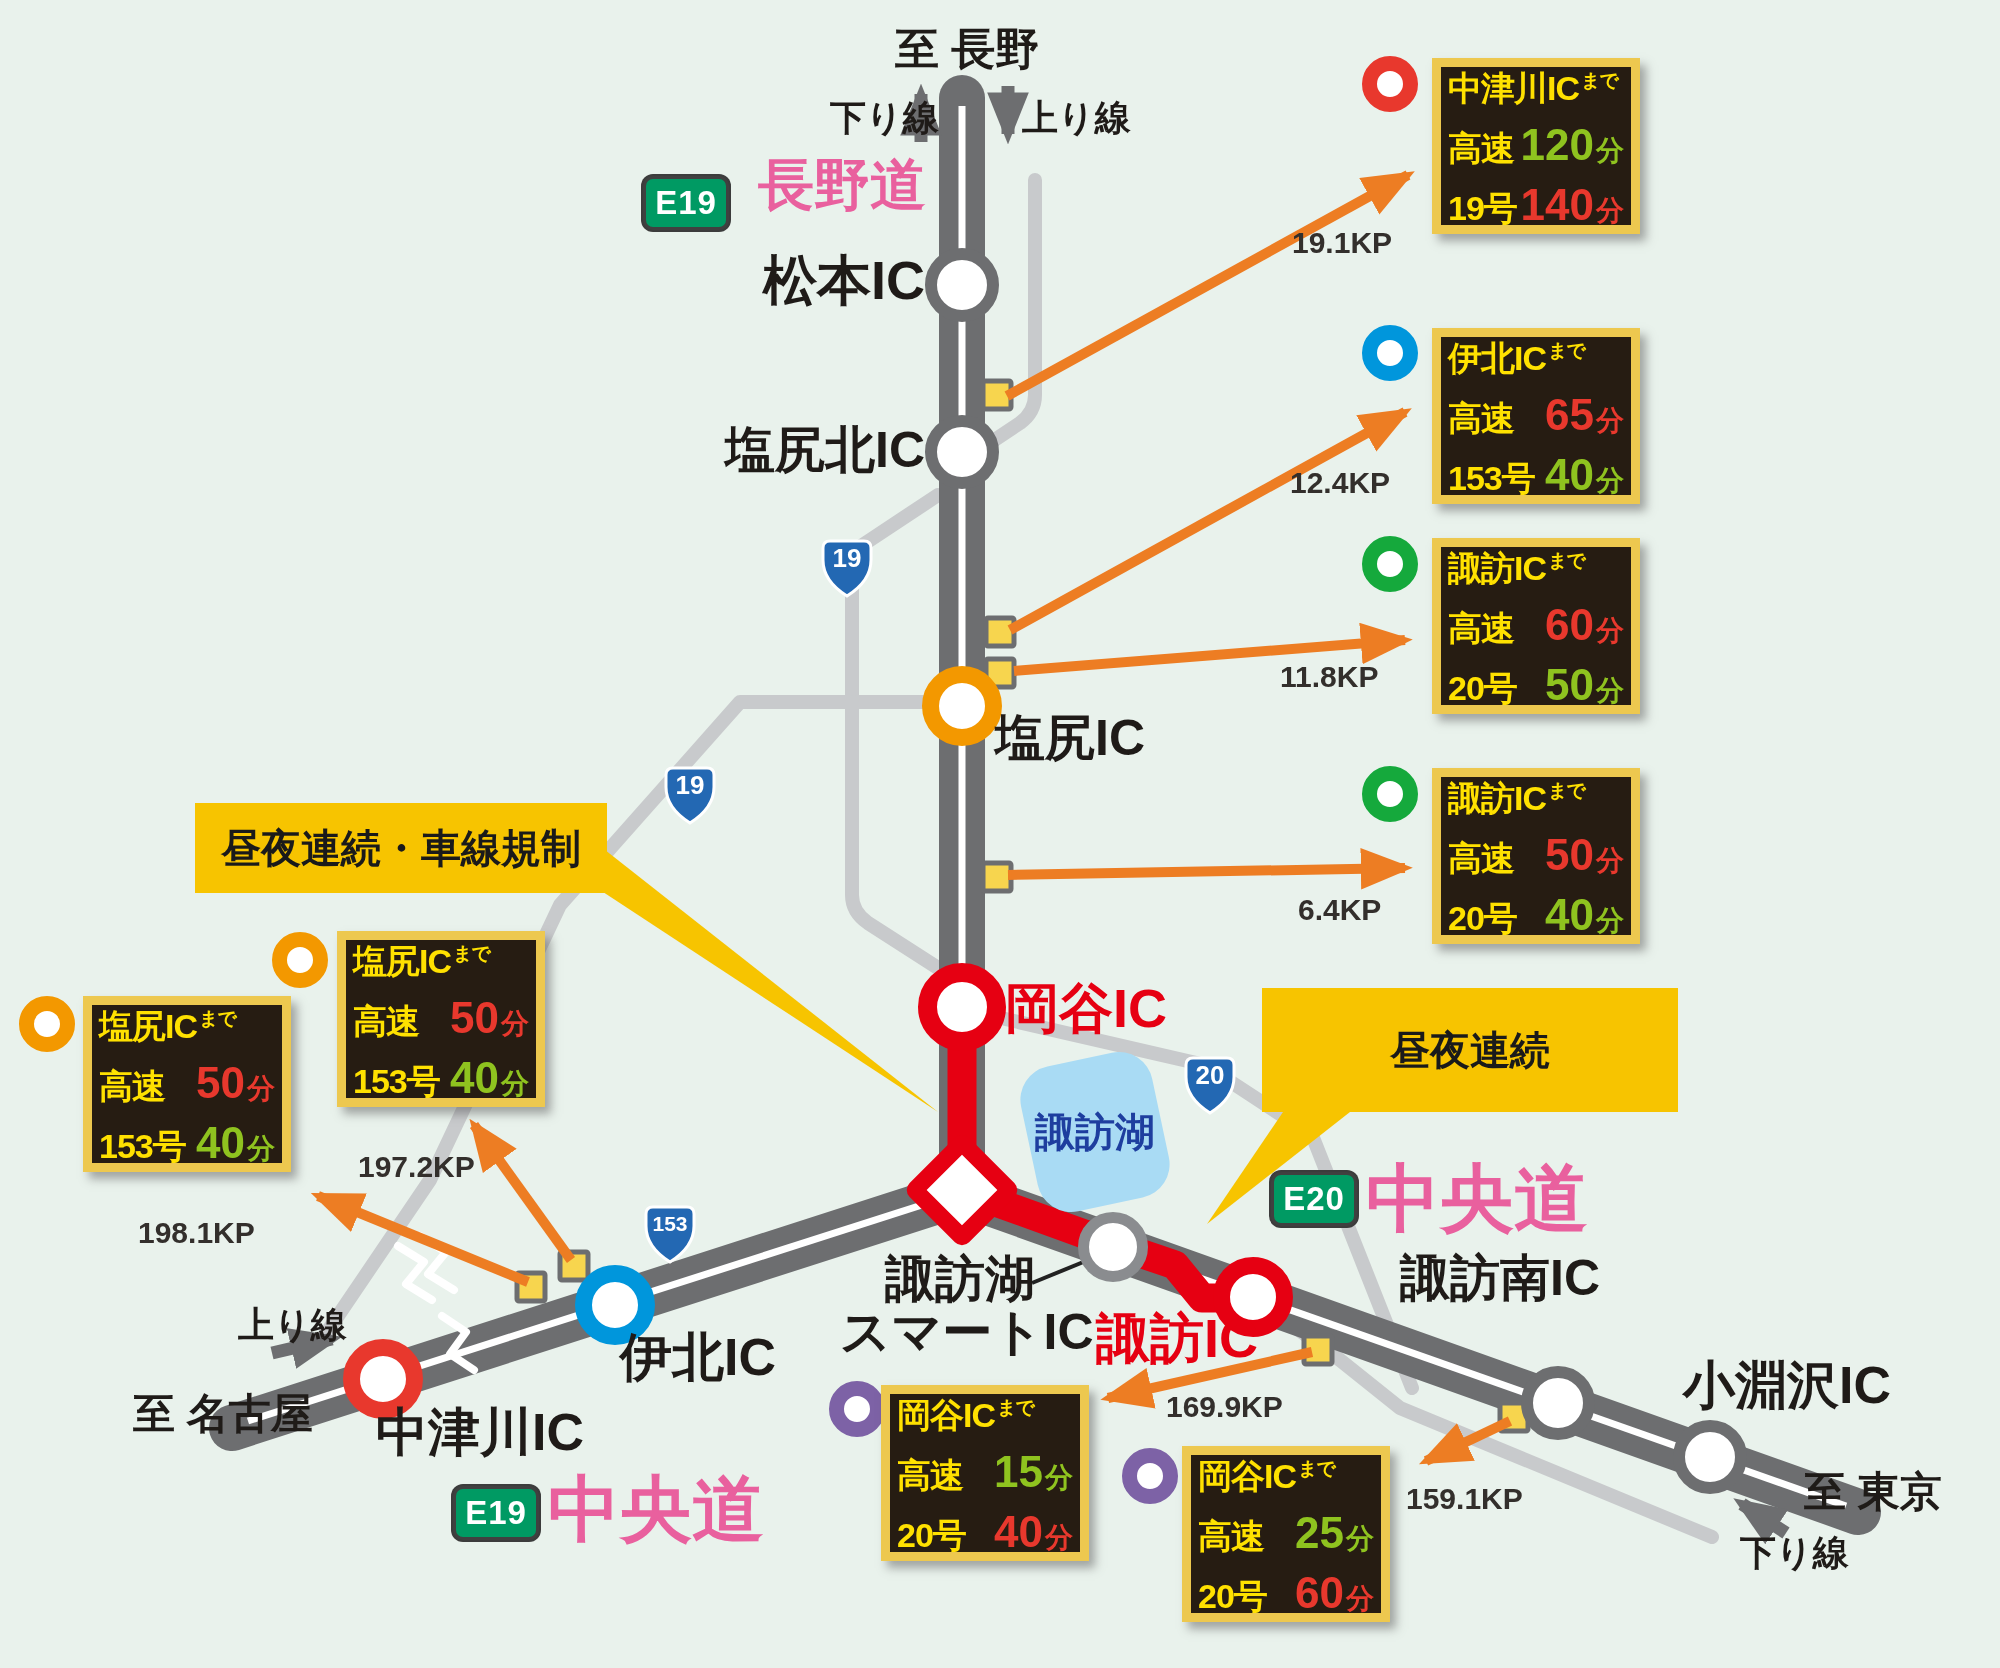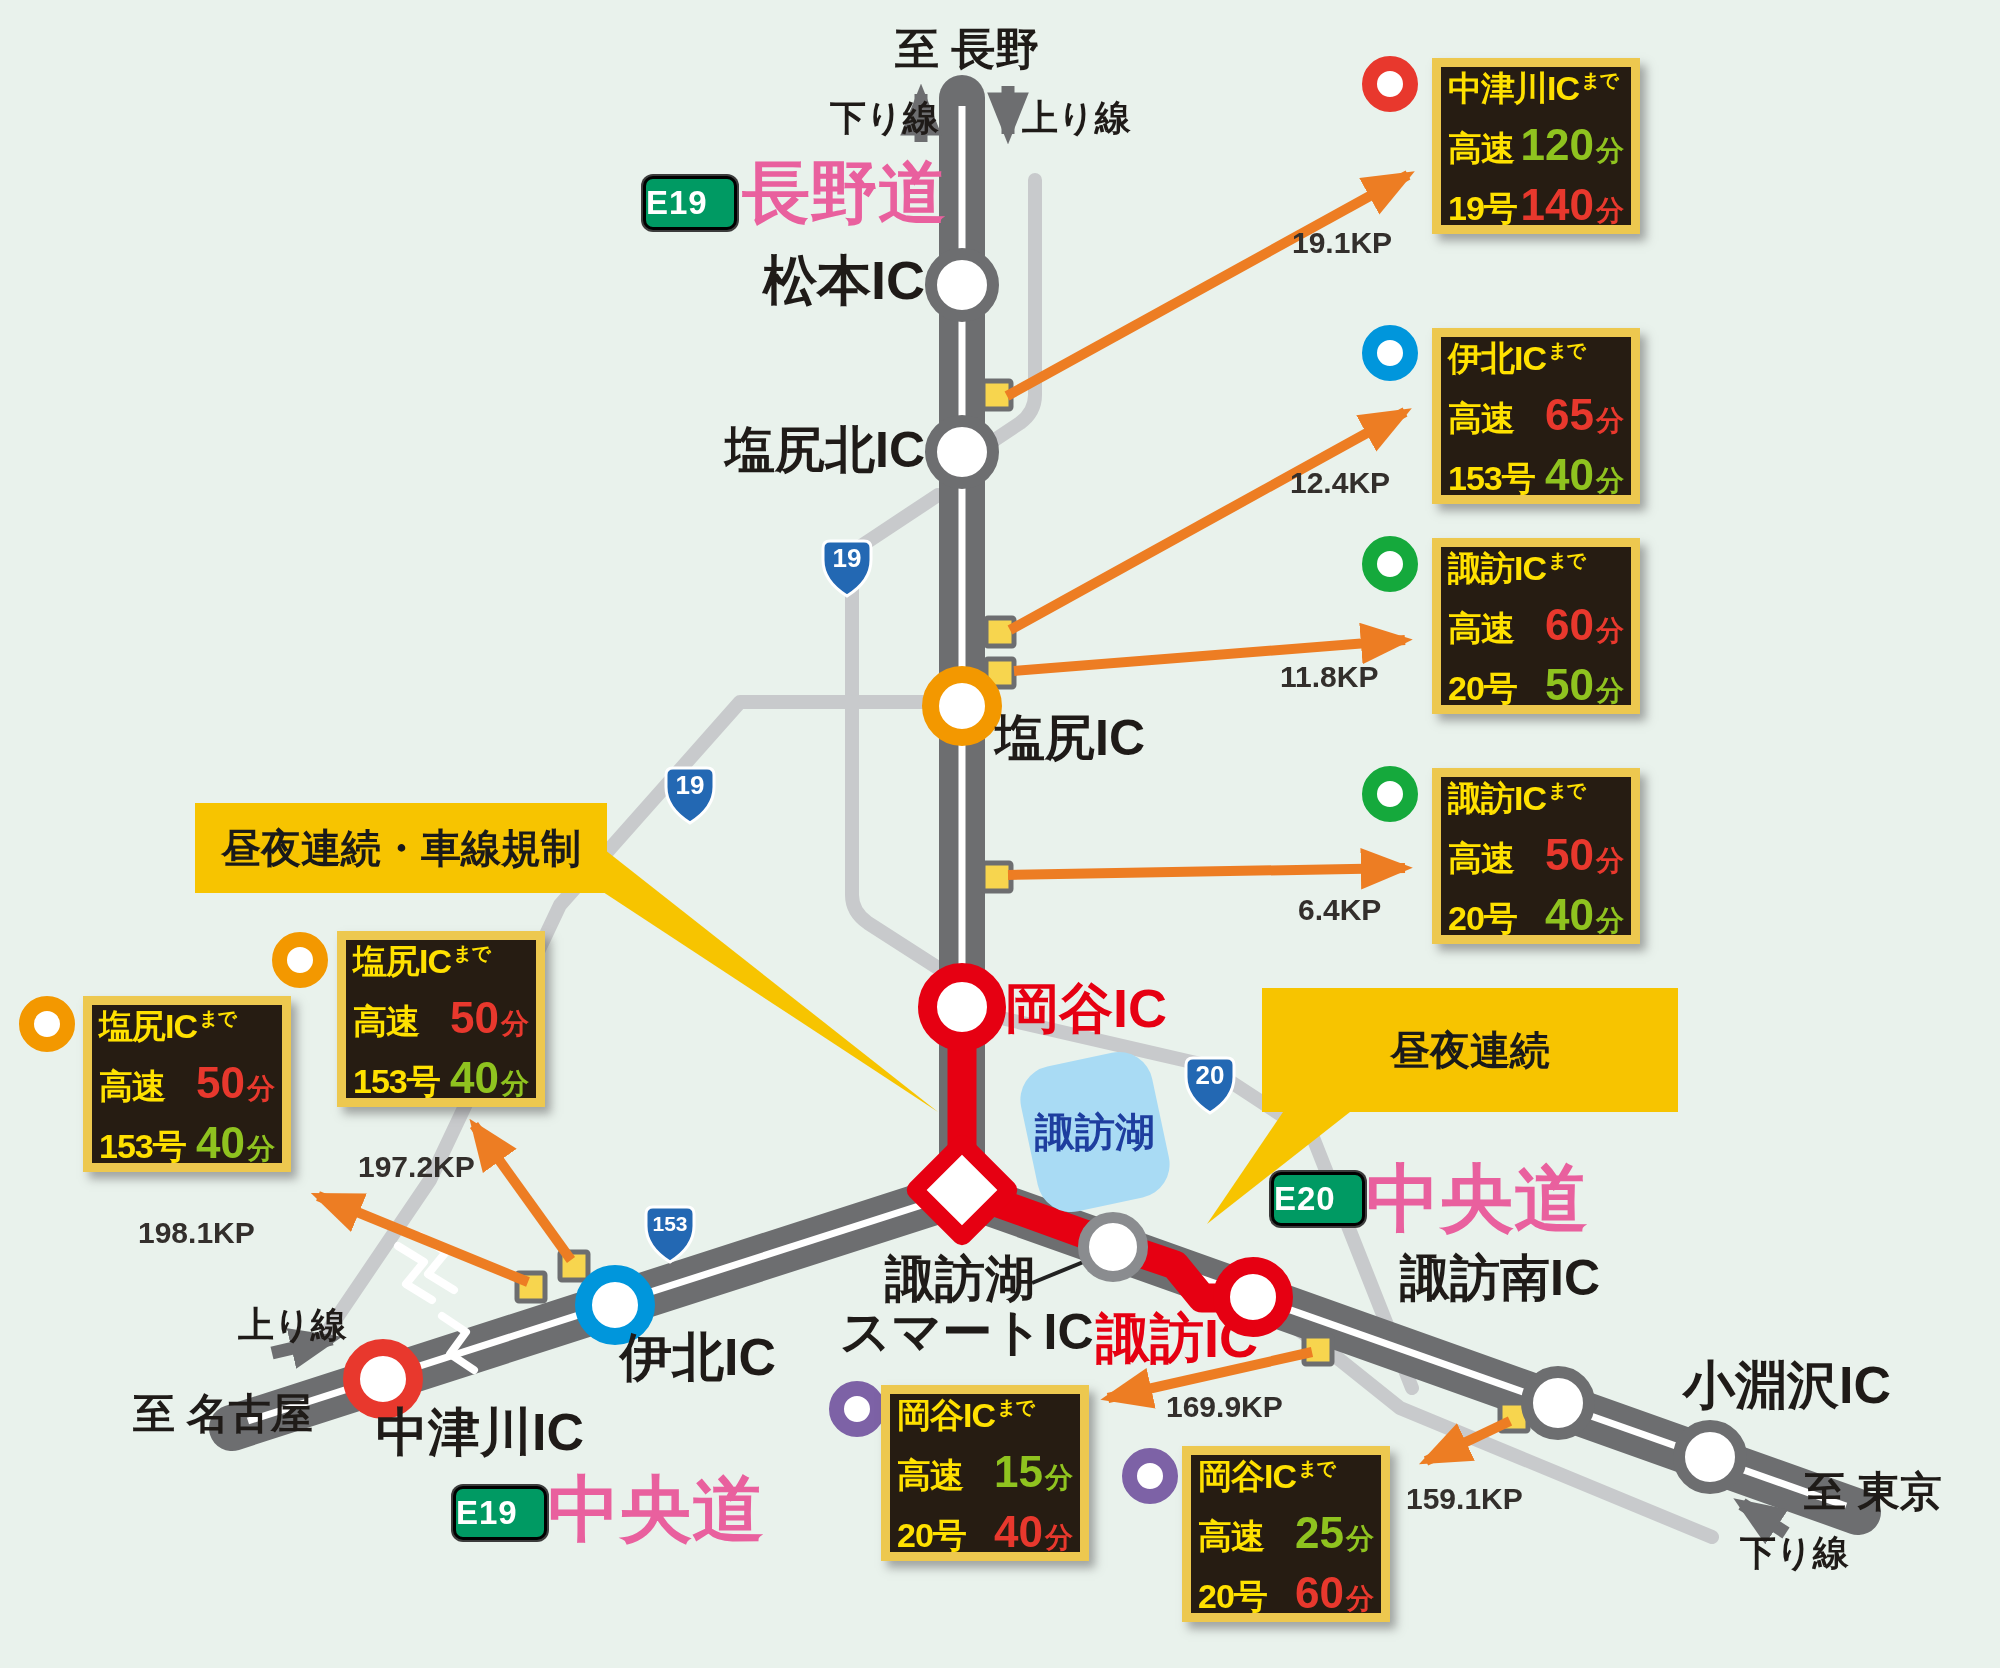--- a/index.html
+++ b/index.html
@@ -3,22 +3,22 @@
 <meta charset="utf-8">
 <style>
   html,body{margin:0;padding:0;background:#dfe9e3;}
   .stage{position:relative;width:2000px;height:1668px;background:#e9f2ec;overflow:hidden;
          font-family:"Liberation Sans","DejaVu Sans",sans-serif;font-weight:bold;color:#1a1a1a;}
   .stage svg{position:absolute;left:0;top:0;}
   .lbl{position:absolute;white-space:nowrap;font-weight:bold;color:#1f1b18;line-height:1.05;}
   .red-t{color:var(--road_red);}
   .kp{position:absolute;font-size:30px;font-weight:700;color:#332f2c;white-space:nowrap;}
   .exname{position:absolute;color:var(--name_pink);font-weight:bold;white-space:nowrap;}
-  .ebadge{position:absolute;width:94px;height:54px;background:var(--badge_green);border:3px solid #000000;
-          box-shadow:0 0 0 2px #3c3c3c;border-radius:10px;display:flex;align-items:center;
+  .ebadge{position:absolute;width:86px;height:54px;background:var(--badge_green);border:3px solid #404040;
+          box-shadow:0 0 0 2px #3c3c3c;border-radius:10px;display:flex;align-items:center;justify-content:center;
           color:#fff;font-size:33px;letter-spacing:1px;box-sizing:border-box;}
   .rbadge{position:absolute;width:66px;height:64px;}
   .rbadge .rnum{position:absolute;left:0;top:7px;width:66px;text-align:center;color:#fff;font-size:26px;}
   .rbadge .rnum.small{font-size:21px;top:10px;}
   .ring{position:absolute;width:56px;height:56px;border-radius:50%;background:#fff;box-sizing:border-box;border:15px solid #000;}
   .ring.red{border-color:var(--ring_red);} .ring.blue{border-color:var(--ring_blue);}
   .ring.green{border-color:var(--ring_green);} .ring.orange{border-color:var(--ring_orange);}
   .ring.purple{border-color:var(--ring_purple);}
   .icc{position:absolute;border-radius:50%;background:#fff;box-sizing:border-box;}
   .icc.plain{width:74px;height:74px;border:12px solid var(--road_dark);}
@@ -160,21 +160,21 @@
   <div class="rbadge" style="left:1177px;top:1053px">
     <svg width="66" height="64" viewBox="0 0 66 64">
         <path class="shield" d="M9,12 Q9,5 16,5 H50 Q57,5 57,12 V24 Q57,45 33,60 Q9,45 9,24 Z"></path>
       </svg>
     <span class="rnum">20</span>
   </div>
 
   <div class="ebadge" style="left:643px;top:176px">
       <span>E19</span>
     </div>
-  <div class="exname" style="left:742px;top:148px;font-size:68px">長野道</div>
+  <div class="exname" style="left:758px;top:148px;font-size:56px">長野道</div>
   <div class="ebadge" style="left:1271px;top:1172px">
       <span>E20</span>
     </div>
   <div class="exname" style="left:1366px;top:1150px;font-size:74px">中央道</div>
   <div class="ebadge" style="left:453px;top:1486px">
       <span>E19</span>
     </div>
   <div class="exname" style="left:548px;top:1462px;font-size:72px">中央道</div>
 
   <div class="lbl" style="left:895px;top:26px;font-size:44px">至 長野</div>

